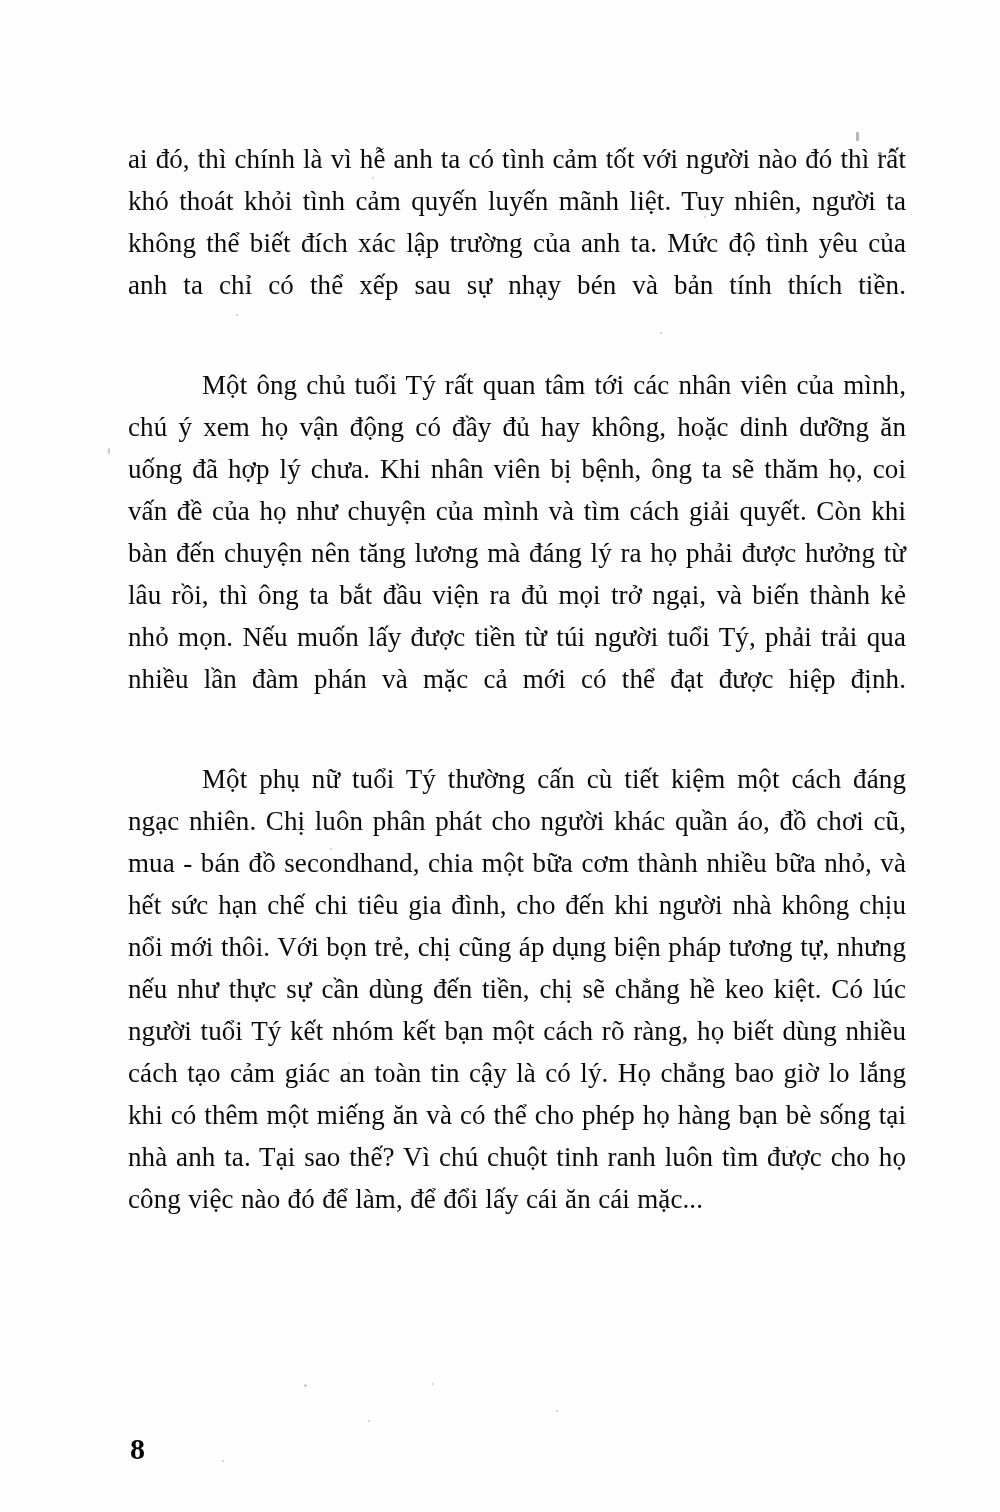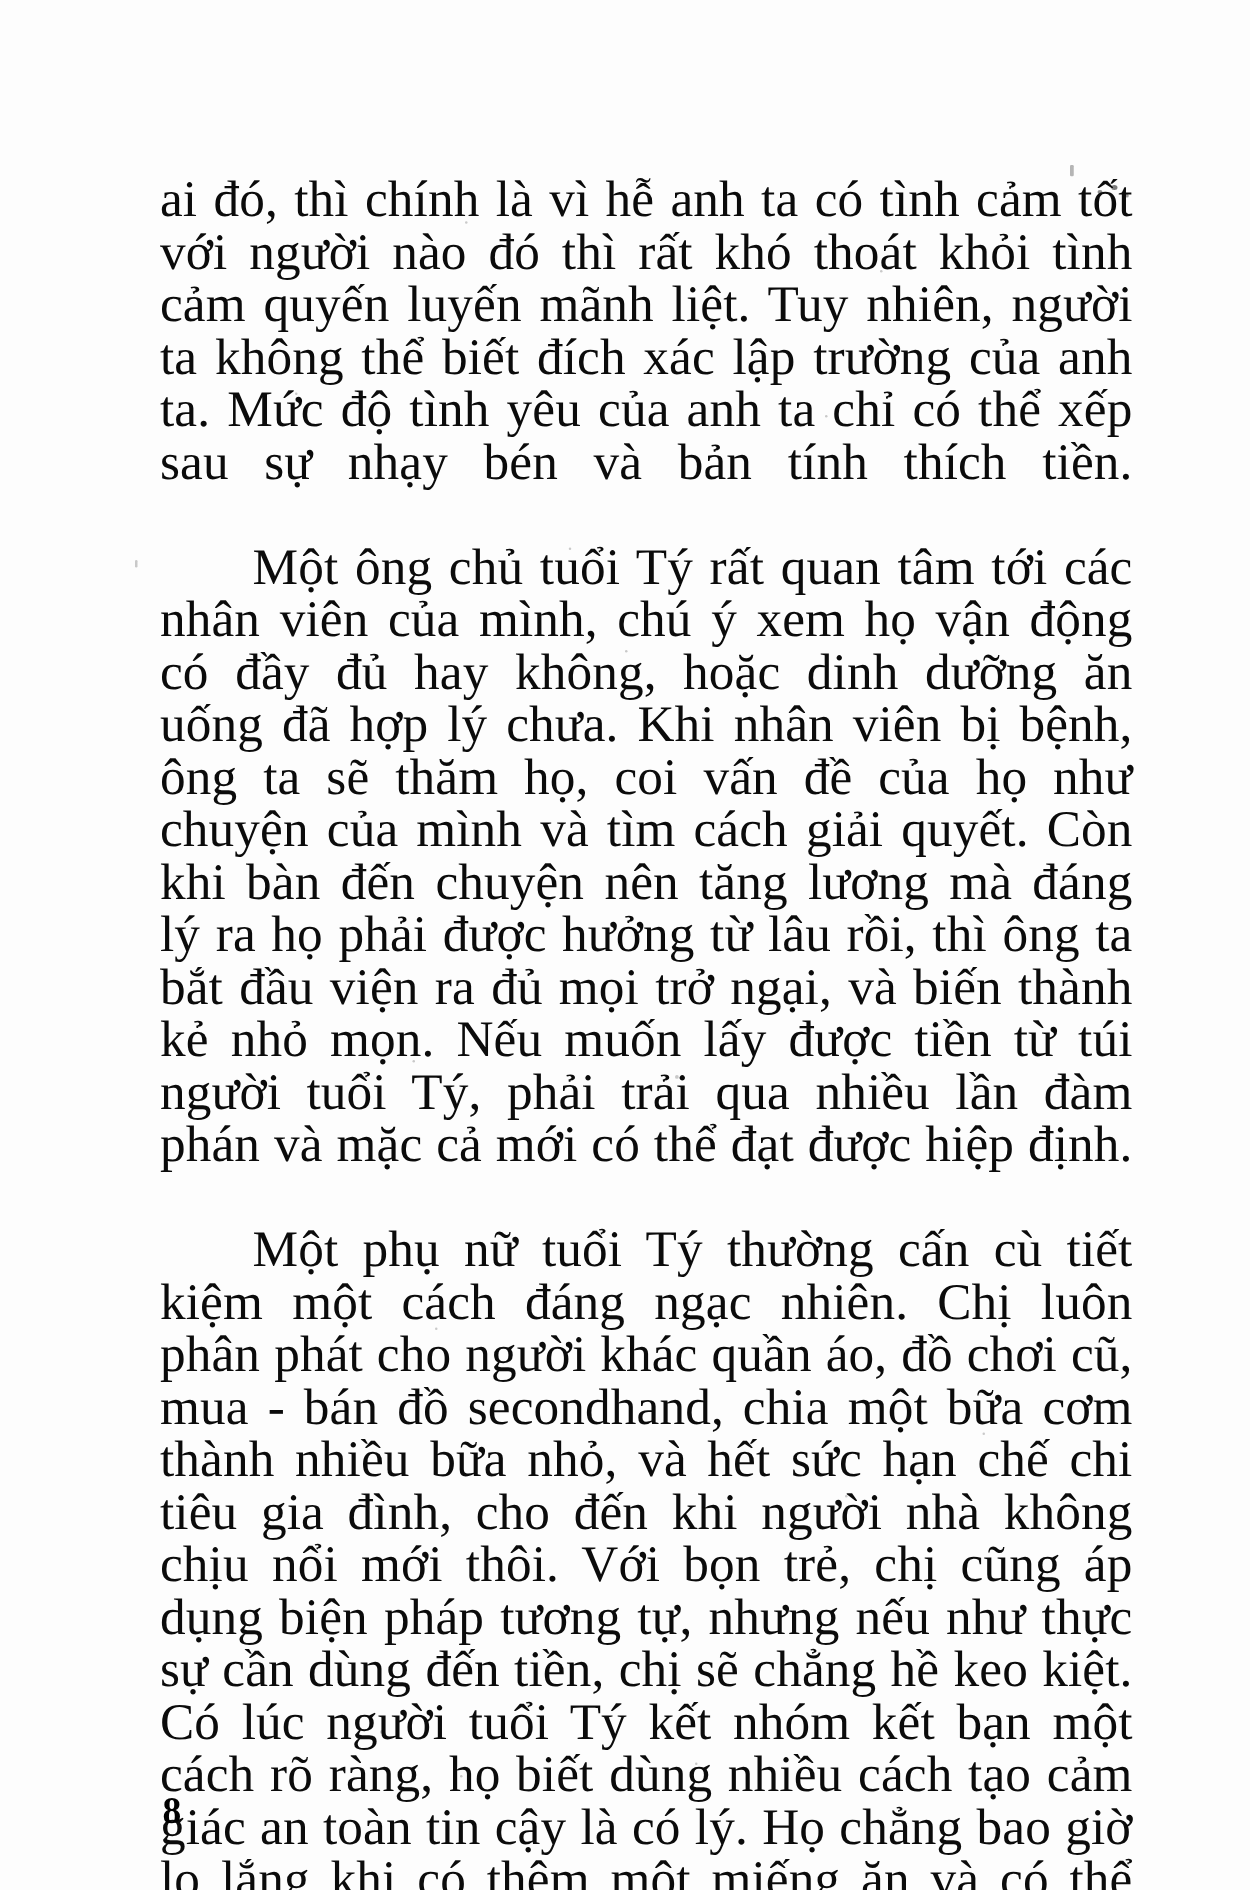--- a/index.html
+++ b/index.html
@@ -30,29 +30,29 @@
     position: absolute;
     left: 128px;
     top: 138px;
     width: 778px;
   }
 
   .para {
     margin: 0;
     text-align: justify;
     text-justify: inter-word;
-    font-size: 41px;
+    font-size: 27px;
     line-height: 42px;
     letter-spacing: 0.1px;
     word-spacing: 0.5px;
     -webkit-font-smoothing: none;
   }
 
   .para + .para {
-    margin-top: 0;
+    margin-top: 16px;
   }
 
   .para.indent {
     text-indent: 74px;
   }
 
   
   .para.last-line-short::after {
     content: "";
     display: inline-block;

